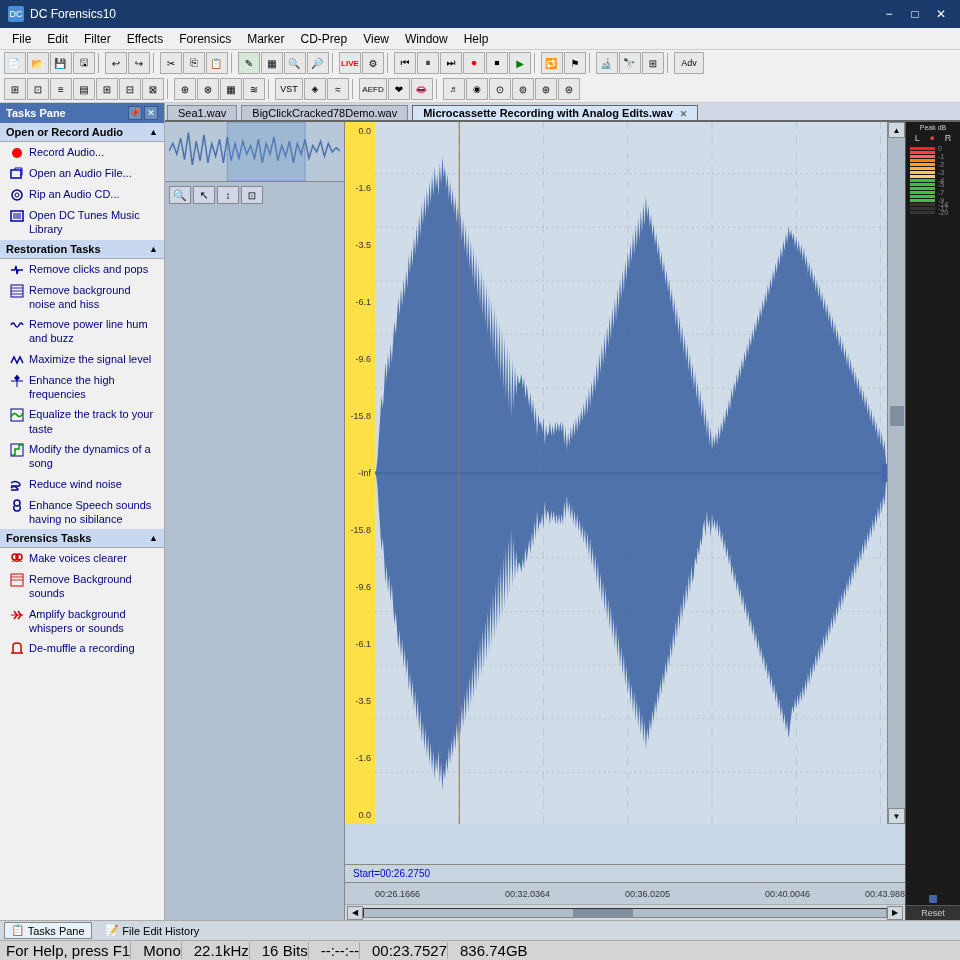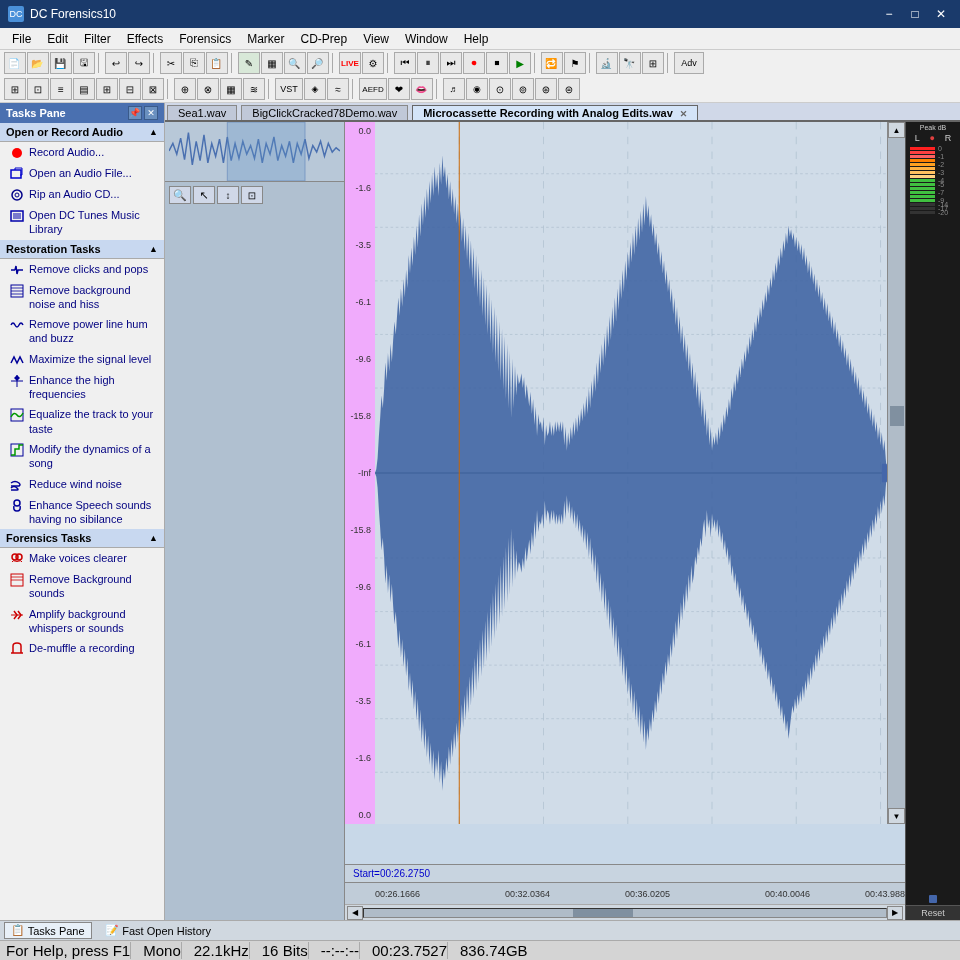--- a/index.html
+++ b/index.html
@@ -48,21 +48,21 @@
     .tab.active { background: #d4e4f8; border-color: #666; font-weight: bold; }
     .tab-close { margin-left: 4px; color: #666; font-size: 9px; }
     
     
     .waveform-container { flex: 1; display: flex; overflow: hidden; position: relative; background: #c8d8e8; }
     
     .waveform-left { width: 180px; background: #b0c0d0; border-right: 1px solid #888; flex-shrink: 0; display: flex; flex-direction: column; }
     .waveform-overview { height: 60px; background: #b8c8d8; border-bottom: 1px solid #888; position: relative; overflow: hidden; display: flex; align-items: center; padding: 0 4px; }
     .waveform-tools { display: flex; flex-direction: column; padding: 4px; gap: 2px; }
     .wf-tool-btn { width: 22px; height: 18px; background: #d0d8e8; border: 1px solid #888; cursor: pointer; font-size: 9px; display: flex; align-items: center; justify-content: center; }
-    .waveform-display { flex: 1; position: relative; background: #f0abfc; overflow: hidden; }
+    .waveform-display { flex: 1; position: relative; background: #fde047; overflow: hidden; }
     
     
     .y-axis { position: absolute; left: 0; top: 0; width: 28px; height: 100%; display: flex; flex-direction: column; justify-content: space-between; padding: 4px 2px; pointer-events: none; }
     .y-label { font-size: 9px; color: #333; text-align: right; }
     
     
     .timeline { height: 20px; background: #c0ccd8; border-top: 1px solid #888; display: flex; align-items: center; position: relative; }
     
     
     .hscrollbar { height: 16px; background: #d0d8e0; border-top: 1px solid #aaa; display: flex; align-items: center; padding: 0 2px; }
@@ -613,21 +613,21 @@
 
   </div>
 
   <div class="bottom-tabs">
     <div class="bottom-tab active">
       <span>📋</span>
       <span>Tasks Pane</span>
     </div>
     <div class="bottom-tab">
       <span>📝</span>
-      <span>Fast Open History</span>
+      <span>File Edit History</span>
     </div>
   </div>
 
   <div class="status-bar">
     <span class="status-item">For Help, press F1</span>
     <span class="status-item">Mono</span>
     <span class="status-item">22.1kHz</span>
     <span class="status-item">16 Bits</span>
     <span class="status-item">--:--:--</span>
     <span class="status-item">00:23.7527</span>

